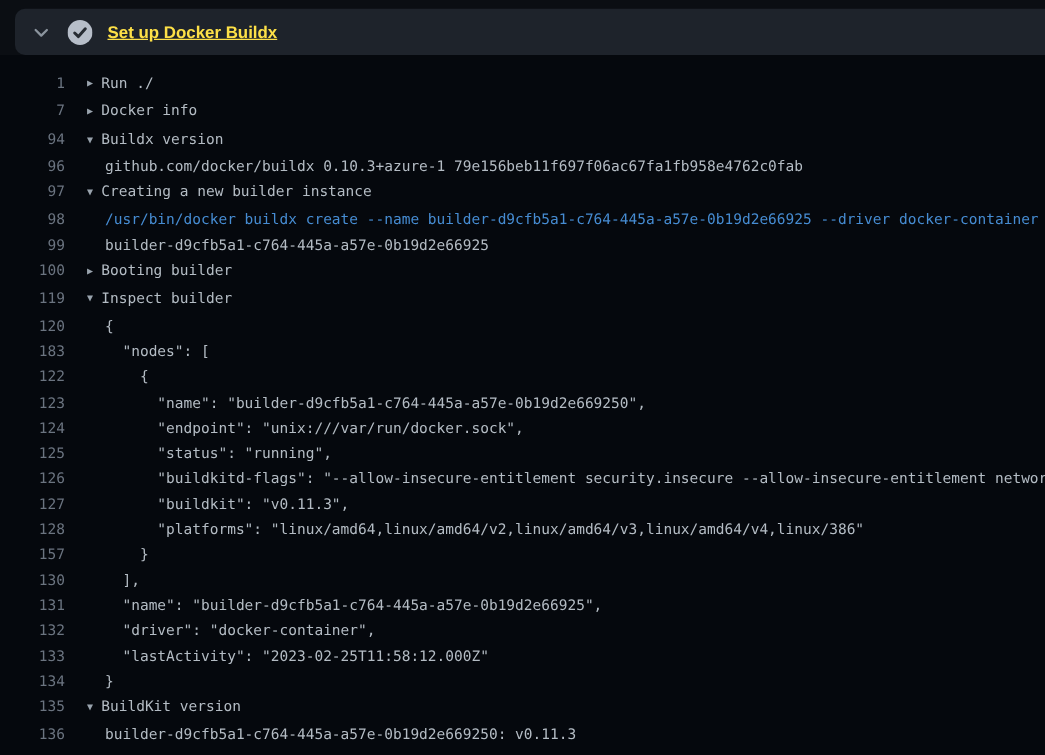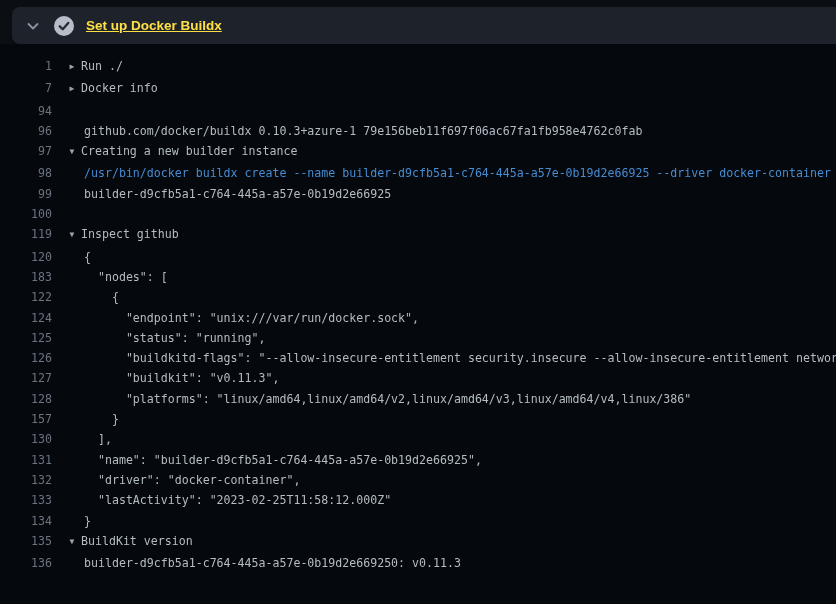--- a/index.html
+++ b/index.html
@@ -90,30 +90,31 @@
       <path d="M4.6 8.3 7 10.6 11.4 5.6" fill="none" stroke="#272c33" stroke-width="1.9" stroke-linecap="round" stroke-linejoin="round"></path>
     </svg>
   </span>
   <span class="step-title">Set up Docker Buildx</span>
 </div>
 
 <div class="log-area">
   <div>
       <div class="row group"><a class="num">1</a><span class="txt"><span class="marker">▶</span><span>Run ./</span></span></div>
       <div class="row group"><a class="num">7</a><span class="txt"><span class="marker">▶</span><span>Docker info</span></span></div>
-      <div class="row group"><a class="num">94</a></div>
+      <div class="row group"><a class="num">94</a><span class="txt"><span class="marker">▼</span><span>Buildx version</span></span></div>
       <div class="row"><a class="num">96</a><span class="txt">github.com/docker/buildx 0.10.3+azure-1 79e156beb11f697f06ac67fa1fb958e4762c0fab</span></div>
       <div class="row group"><a class="num">97</a><span class="txt"><span class="marker">▼</span><span>Creating a new builder instance</span></span></div>
       <div class="row"><a class="num">98</a><span class="txt cmd">/usr/bin/docker buildx create --name builder-d9cfb5a1-c764-445a-a57e-0b19d2e66925 --driver docker-container</span></div>
       <div class="row"><a class="num">99</a><span class="txt">builder-d9cfb5a1-c764-445a-a57e-0b19d2e66925</span></div>
-      <div class="row group"><a class="num">100</a></div>
-      <div class="row group"><a class="num">119</a><span class="txt"><span class="marker">▼</span><span>Inspect github</span></span></div>
+      <div class="row group"><a class="num">100</a><span class="txt"><span class="marker">▶</span><span>Booting builder</span></span></div>
+      <div class="row group"><a class="num">119</a><span class="txt"><span class="marker">▼</span><span>Inspect builder</span></span></div>
       <div class="row"><a class="num">120</a><span class="txt">{</span></div>
       <div class="row"><a class="num">183</a><span class="txt">  "nodes": [</span></div>
       <div class="row"><a class="num">122</a><span class="txt">    {</span></div>
+      <div class="row"><a class="num">123</a><span class="txt">      "name": "builder-d9cfb5a1-c764-445a-a57e-0b19d2e669250",</span></div>
       <div class="row"><a class="num">124</a><span class="txt">      "endpoint": "unix:///var/run/docker.sock",</span></div>
       <div class="row"><a class="num">125</a><span class="txt">      "status": "running",</span></div>
       <div class="row"><a class="num">126</a><span class="txt">      "buildkitd-flags": "--allow-insecure-entitlement security.insecure --allow-insecure-entitlement networ</span></div>
       <div class="row"><a class="num">127</a><span class="txt">      "buildkit": "v0.11.3",</span></div>
       <div class="row"><a class="num">128</a><span class="txt">      "platforms": "linux/amd64,linux/amd64/v2,linux/amd64/v3,linux/amd64/v4,linux/386"</span></div>
       <div class="row"><a class="num">157</a><span class="txt">    }</span></div>
       <div class="row"><a class="num">130</a><span class="txt">  ],</span></div>
       <div class="row"><a class="num">131</a><span class="txt">  "name": "builder-d9cfb5a1-c764-445a-a57e-0b19d2e66925",</span></div>
       <div class="row"><a class="num">132</a><span class="txt">  "driver": "docker-container",</span></div>
       <div class="row"><a class="num">133</a><span class="txt">  "lastActivity": "2023-02-25T11:58:12.000Z"</span></div>

